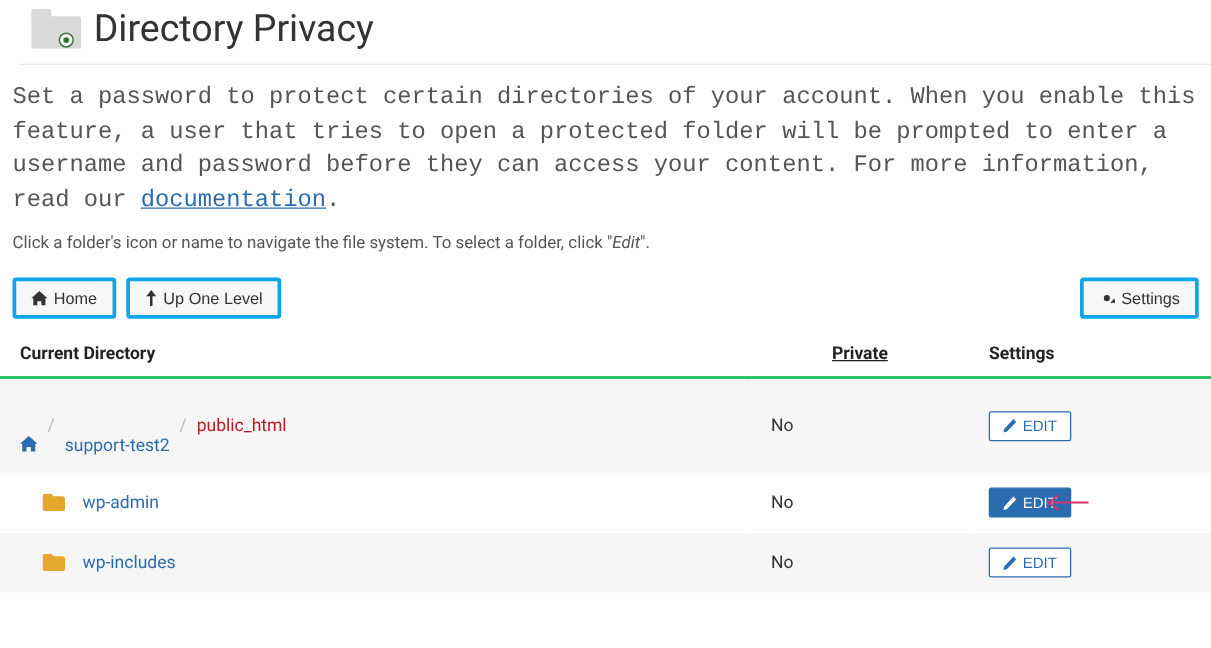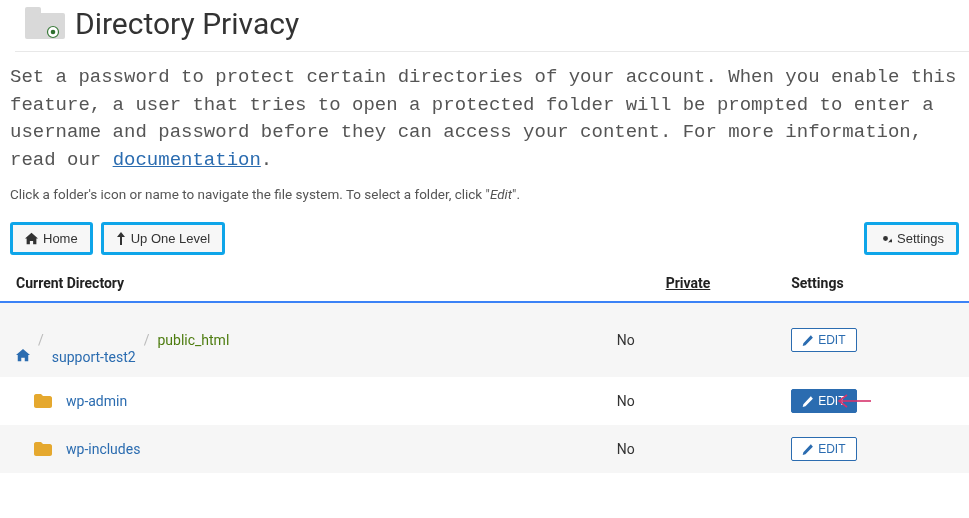--- a/index.html
+++ b/index.html
@@ -65,21 +65,21 @@
   .table {
     width: 100%;
     border-collapse: collapse;
   }
   .table thead th {
     text-align: left;
     padding: 10px 16px;
     font-weight: 700;
     font-size: 14px;
     color: #222;
-    border-bottom: 2px solid #3b82f6;
+    border-bottom: 2px solid #22c55e;
   }
   .table thead th.col-private { text-align: center; text-decoration: underline; }
   .table thead th.col-actions { text-align: left; }
   .table tbody tr:nth-child(odd) { background: #f6f6f6; }
   .table tbody tr:nth-child(even) { background: #fff; }
   .table tbody td {
     padding: 12px 16px;
     font-size: 14px;
     color: #333;
     vertical-align: middle;
@@ -88,21 +88,21 @@
   .col-private { width: 18%; }
   .col-actions { width: 20%; }
   .breadcrumb {
     display: flex;
     align-items: center;
     gap: 8px;
     font-size: 14px;
   }
   .breadcrumb .sep { color: #bbb; }
   .bc-link { color: #2b6cb0; cursor: pointer; margin-top: 33px; }
-  .bc-current { color: #4d7c0f; }
+  .bc-current { color: #b91c1c; }
   .folder-row {
     display: flex;
     align-items: center;
     gap: 14px;
     padding-left: 18px;
   }
   .folder-name { color: #2b6cb0; cursor: pointer; }
   .edit-btn {
     display: inline-flex;
     align-items: center;

